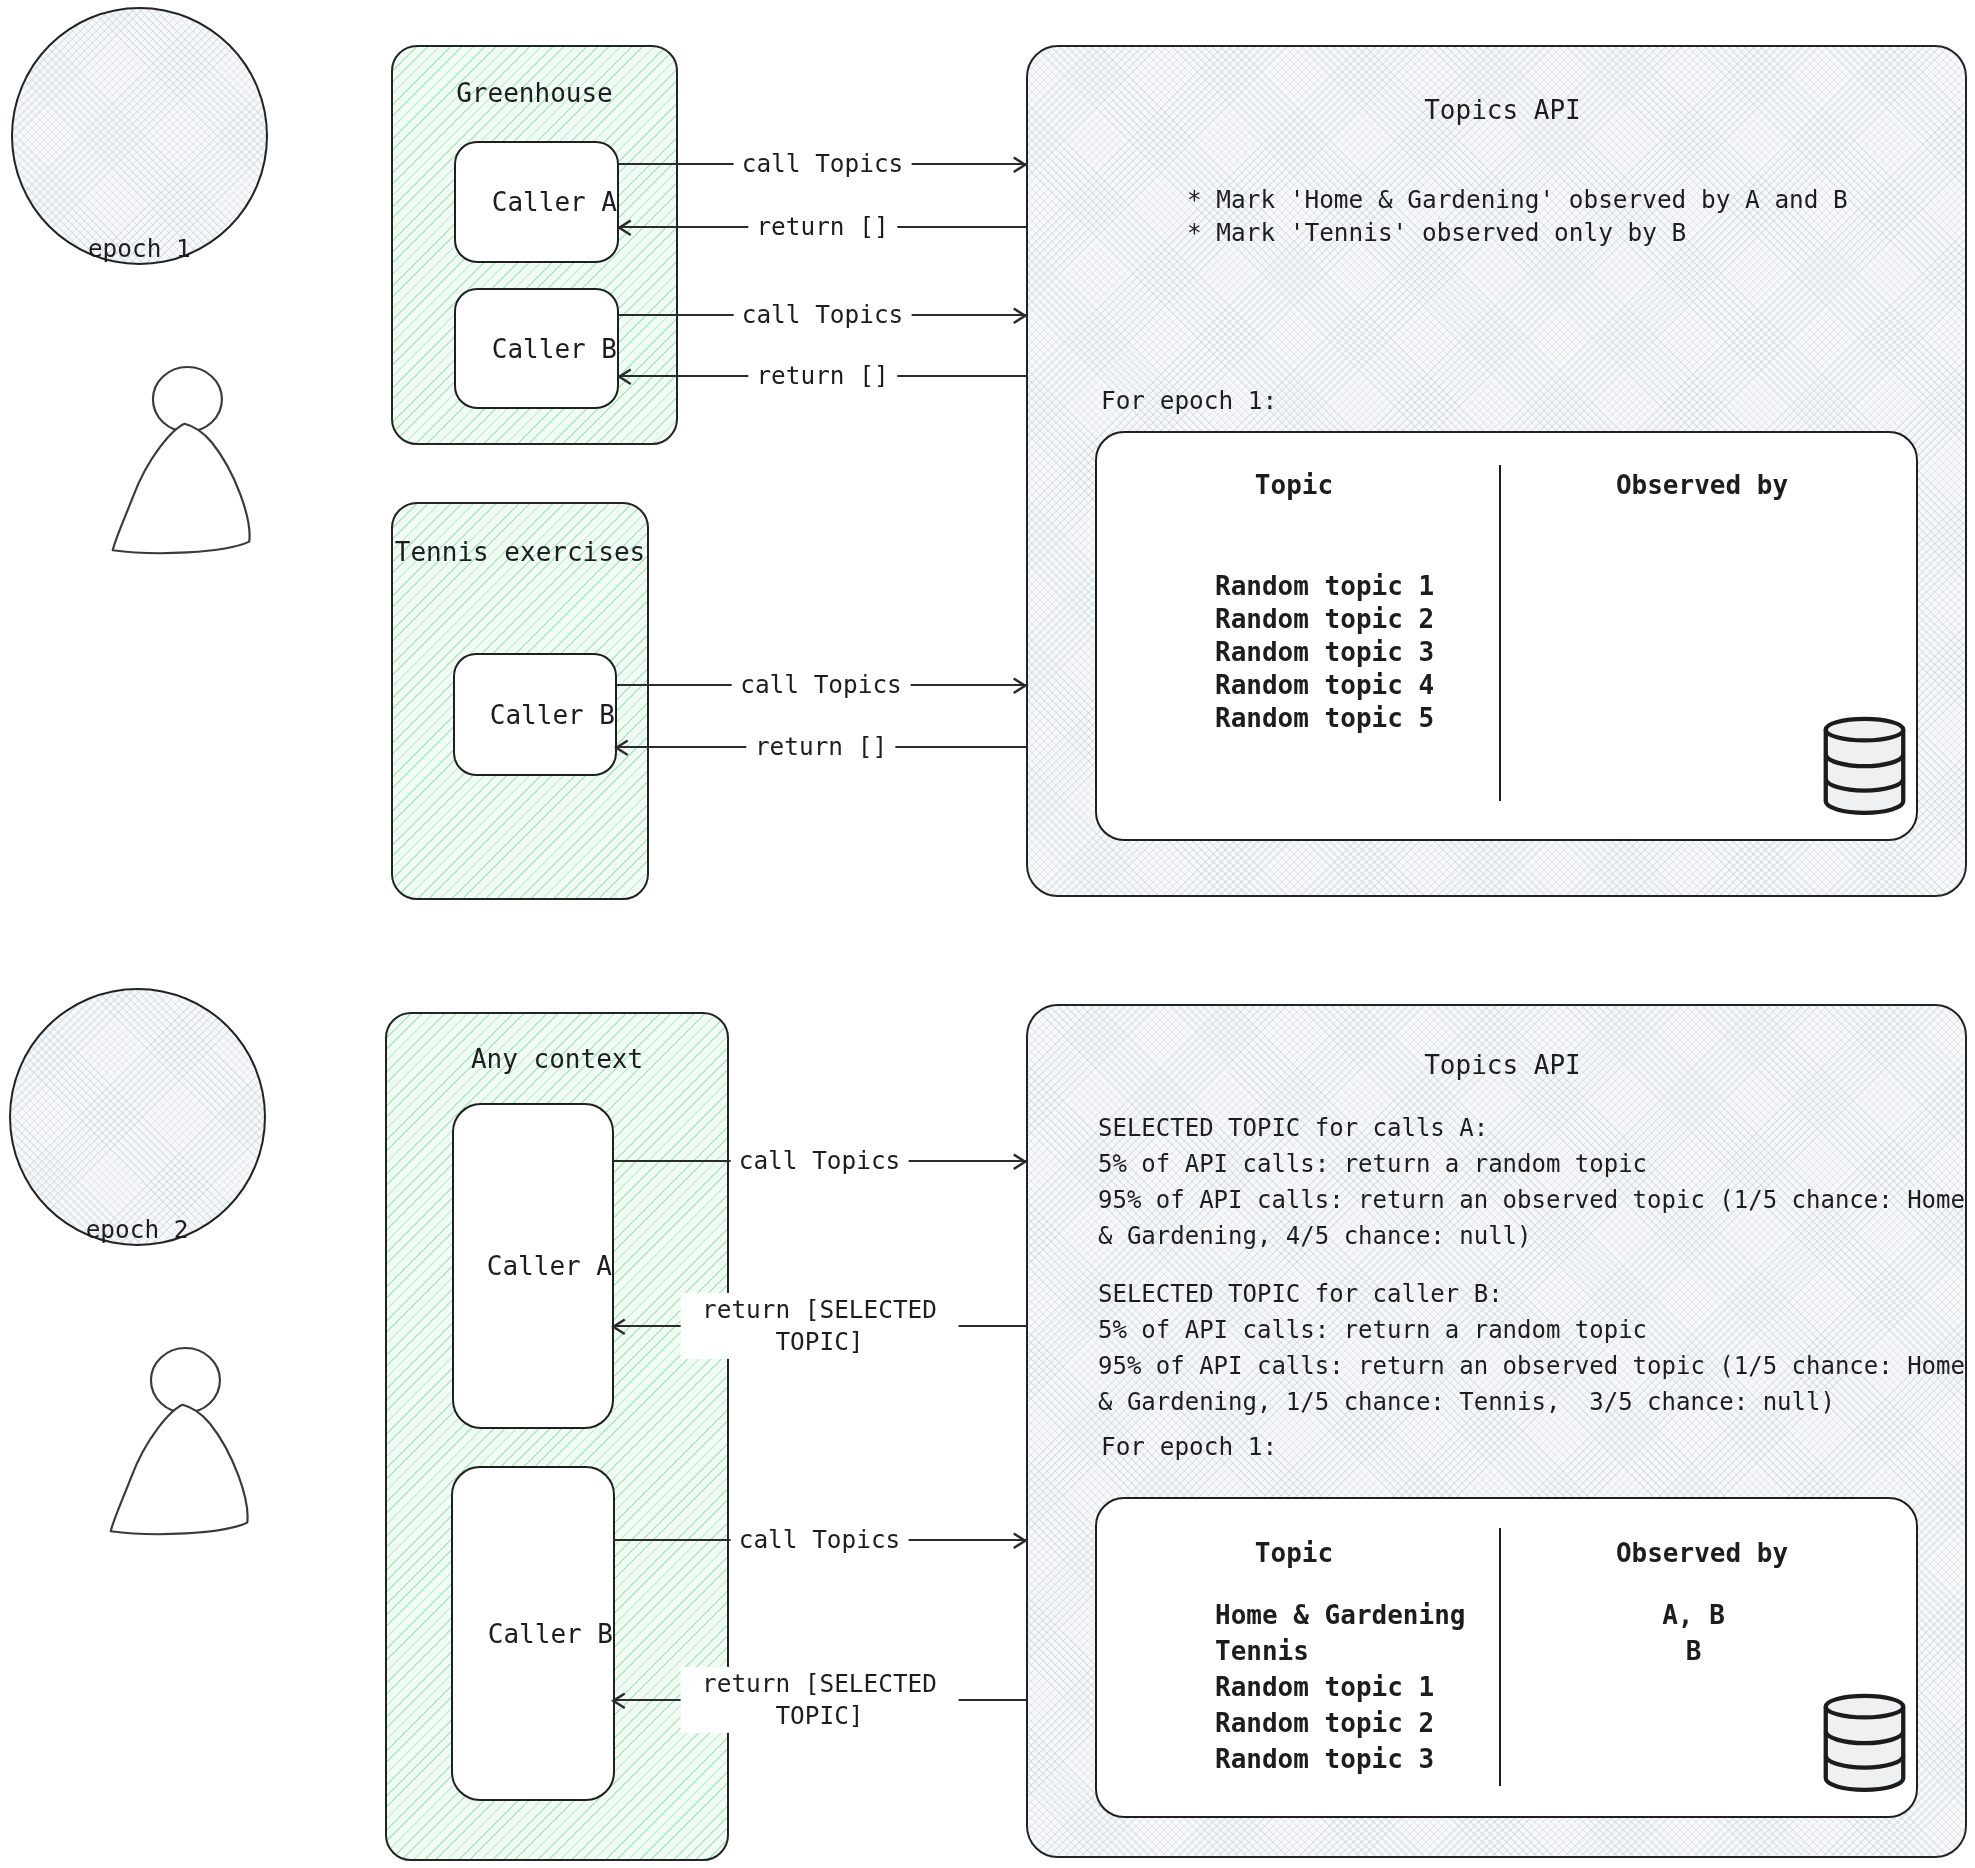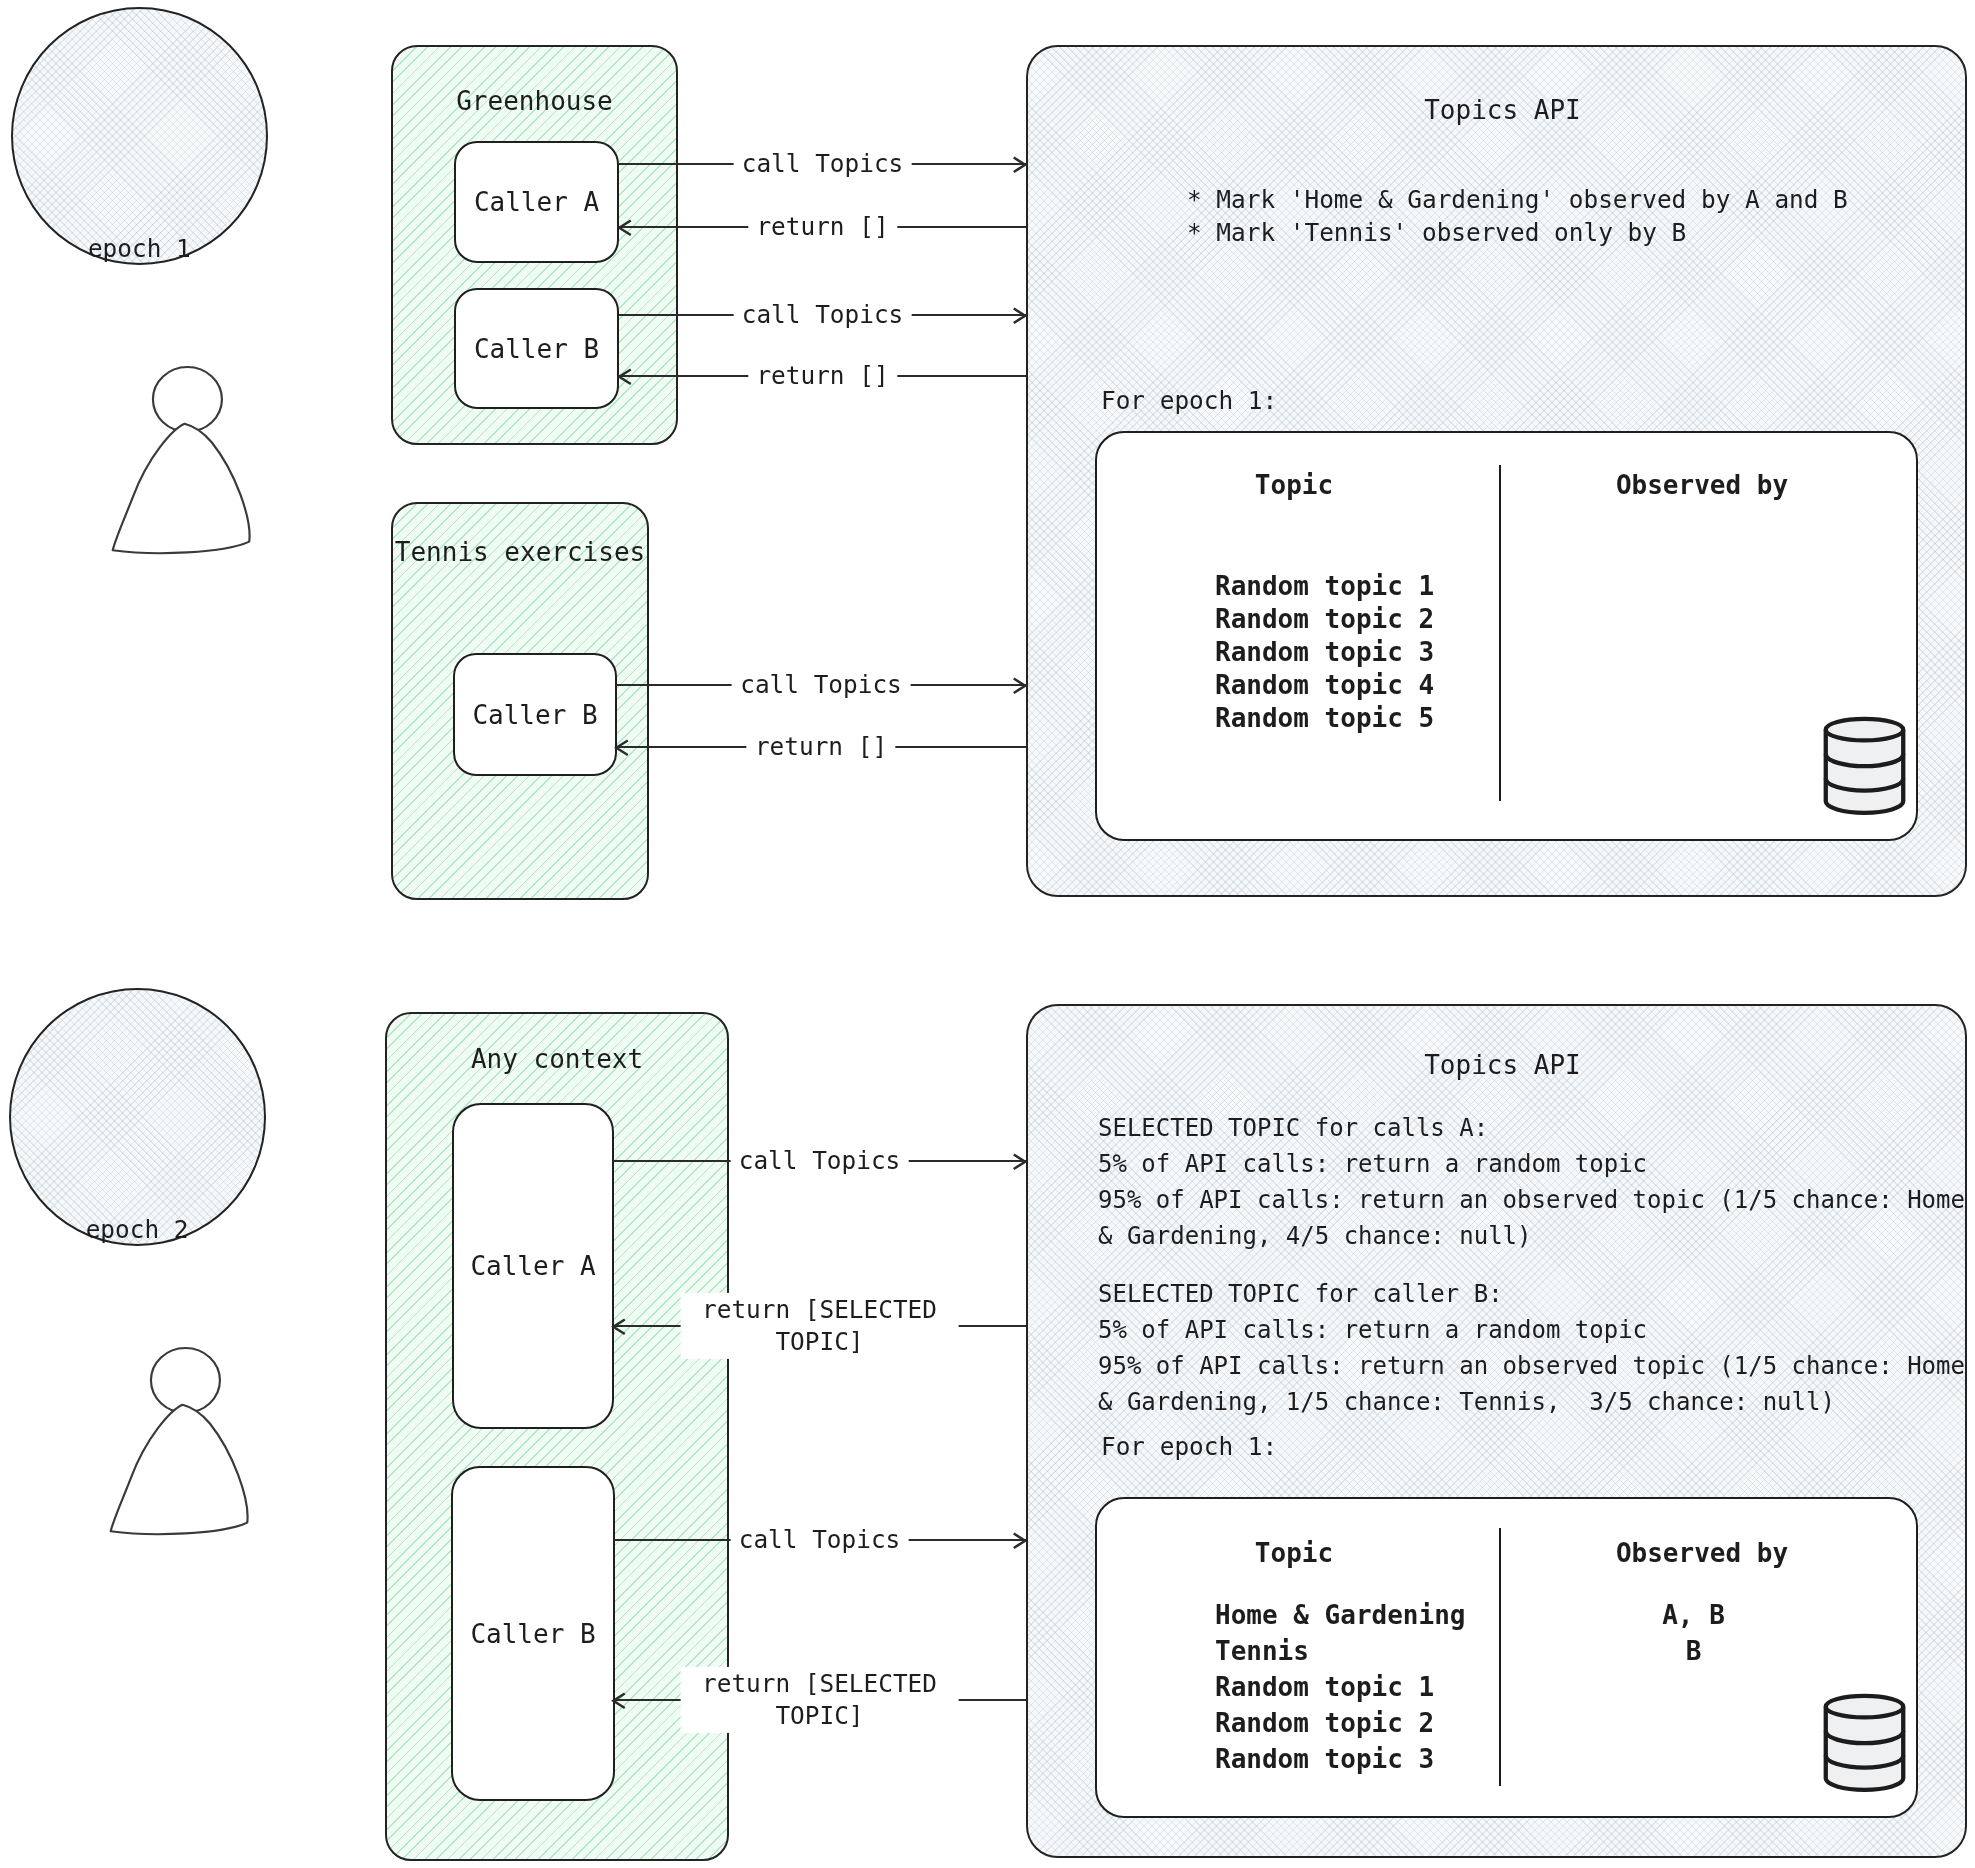--- a/index.html
+++ b/index.html
@@ -18,21 +18,21 @@
   }
   .greenhatch{
     background-color:#f0fbf4;
     background-image:
       repeating-linear-gradient(135deg, rgba(111,214,150,0.50) 0 1.2px, transparent 1.2px 8px);
   }
   .whitebox{background:#ffffff; border:2.2px solid #1f1f1f; border-radius:21.5px;}
   .badge{border-radius:50%; display:flex; align-items:flex-end; justify-content:center; font-size:24.4px;}
   .ctx{border-radius:26px;}
   .ctx-title{position:absolute; left:0; right:0; text-align:center; font-size:26px; line-height:32px;}
-  .caller{display:flex; align-items:center; justify-content:center; font-size:26px; border-radius:23px;}
+  .caller{display:flex; align-items:center; justify-content:flex-end; font-size:26px; border-radius:23px;}
   .api{border-radius:32px; border-width:2.9px;}
   .api-title{position:absolute; left:12px; right:0; text-align:center; font-size:26px; line-height:32px;}
   .note-line{font-size:24.4px; line-height:33px; white-space:pre;}
   .rule{font-size:24px; height:36px; line-height:36px; white-space:pre;}
   .rule.blank{height:21.5px;}
   .heading{position:absolute; font-size:24.4px; line-height:32px; white-space:pre;}
   .dtable{background:#ffffff; border:2.2px solid #1f1f1f; border-radius:29px;font-weight:bold;}
   .th{position:absolute; transform:translate(-50%,-50%); font-size:26px; white-space:nowrap;}
   .vline{position:absolute; width:2.2px; background:#1c1c1c;}
   .trow{position:relative;}
@@ -62,21 +62,21 @@
   <div class="sketchbox crosshatch badge" style="left:10.8px; top:7.2px; width:257px; height:258px;">
     <span>epoch 1</span>
   </div>
 
   <svg class="abs" style="left:104px; top:362px;" width="164" height="194" viewBox="0 0 228 270">
     <ellipse cx="116" cy="52" rx="48" ry="45" fill="#ffffff" stroke="#3a3a3a" stroke-width="3"></ellipse>
     <path d="M12,262 C70,270 168,266 202,250 C206,218 182,152 150,112 C134,93 120,88 112,86 C96,93 62,130 40,188 C28,219 16,245 12,262 Z" fill="#ffffff" stroke="#3a3a3a" stroke-width="3" stroke-linejoin="round"></path>
   </svg>
 
   <div class="sketchbox greenhatch ctx" style="left:391px; top:45px; width:287px; height:400px;">
-    <div class="ctx-title" style="top:38px;">Greenhouse</div>
+    <div class="ctx-title" style="top:30px;">Greenhouse</div>
   </div>
   <div class="sketchbox whitebox caller" style="left:454px; top:141px; width:165px; height:122px;">
     <span>Caller A</span>
   </div>
   <div class="sketchbox whitebox caller" style="left:454px; top:288px; width:165px; height:121px;">
     <span>Caller B</span>
   </div>
 
   <div class="sketchbox greenhatch ctx" style="left:391px; top:502px; width:258px; height:398px;">
     <div class="ctx-title" style="top:32px;">Tennis exercises</div>

